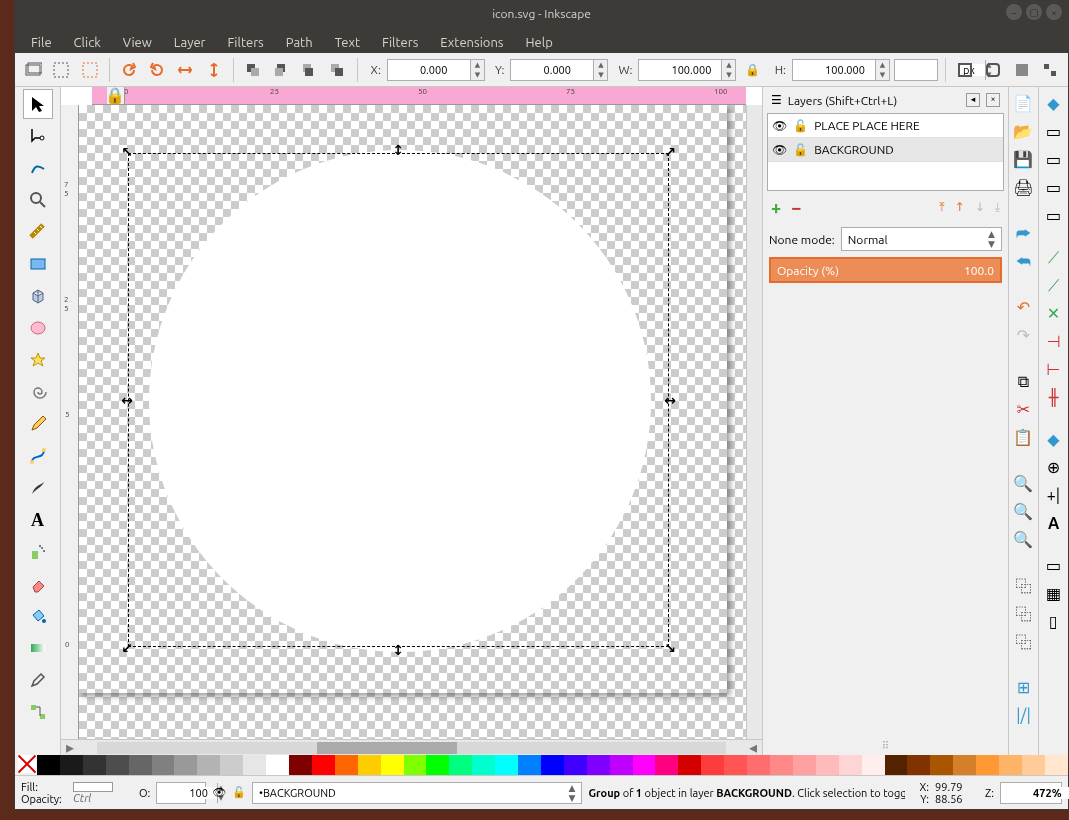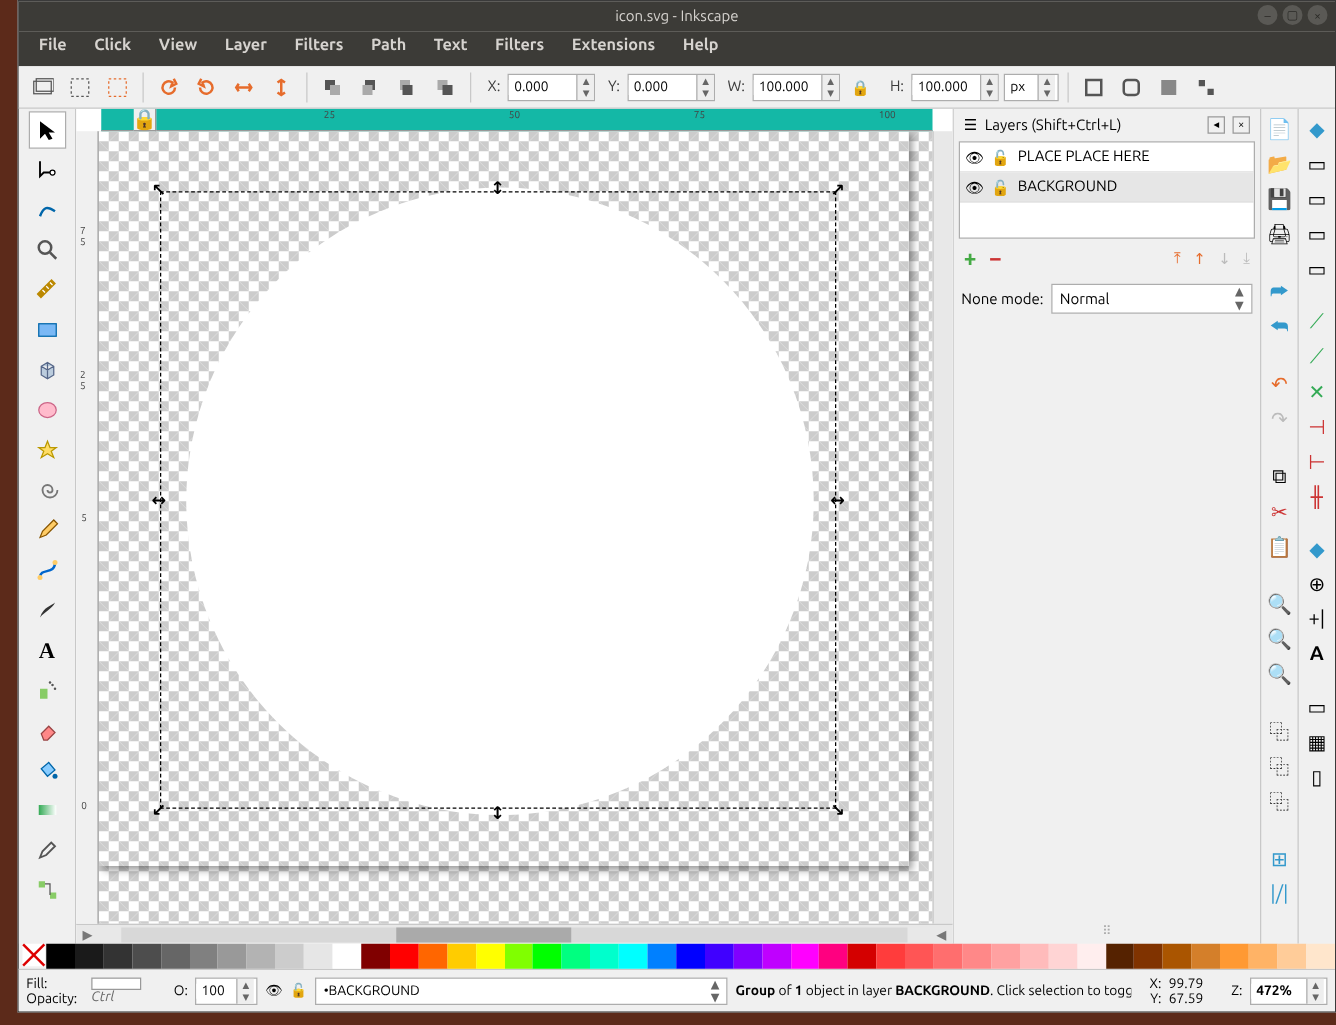--- a/index.html
+++ b/index.html
@@ -5,41 +5,41 @@
   * { box-sizing: border-box; margin: 0; padding: 0; font-family: "Ubuntu", "DejaVu Sans", sans-serif; }
   body { background: #5c2a1a; width: 1069px; height: 820px; overflow: hidden; user-select: none; }
 
   
   .window { position: absolute; left: 14px; top: 0; width: 1055px; height: 810px; background: #f0f0f0; display: flex; flex-direction: column; border: 1px solid #3a3a3a; }
   .titlebar { height: 24px; background: #3c3b37; color: #d6d3cf; font-size: 12px; display: flex; align-items: center; justify-content: center; position: relative; }
   .title-ctrls { position: absolute; right: 6px; top: 3px; display: flex; gap: 4px; }
   .title-ctrls span { width: 16px; height: 16px; border-radius: 8px; background: #5a5955; display: inline-flex; align-items: center; justify-content: center; color: #2b2a27; font-size: 10px; }
 
   
-  .menubar { height: 28px; background: #3c3b37; display: flex; align-items: flex-start; padding: 0 6px; gap: 2px; font-weight: bold; }
+  .menubar { height: 28px; background: #3c3b37; display: flex; align-items: flex-end; padding: 0 6px; gap: 2px; }
   .menubar span { color: #d6d3cf; font-size: 13px; padding: 4px 10px; }
 
   
   .toolbar { height: 34px; background: #f0f0f0; border-bottom: 1px solid #c8c8c8; display: flex; align-items: center; padding: 0 6px; gap: 4px; font-size: 12px; }
   .tbtn { width: 26px; height: 26px; border: 1px solid transparent; display: inline-flex; align-items: center; justify-content: center; }
   .tsep { width: 1px; height: 24px; background: #c8c8c8; margin: 0 3px; }
-  .spin { height: 22px; border: 1px solid #adadad; background: #fff; display: inline-flex; align-items: center; }
+  .spin { height: 22px; border: 1px solid #adadad; background: #fff; display: inline-flex; align-items: center; padding-left: 28px; }
   .spin input { border: 0; outline: none; width: 54px; padding: 0 4px; font-size: 11px; }
   .spin .ud { width: 14px; background: #eee; border-left: 1px solid #adadad; height: 100%; display:flex; flex-direction:column; }
   .spin .ud div { flex:1; font-size:7px; display:flex; align-items:center; justify-content:center; color:#666; }
   .label { color:#3a3a3a; margin: 0 2px 0 6px; }
 
   
   .mainrow { flex: 1; display: flex; overflow: hidden; }
   .toolbox { width: 46px; background: #f0f0f0; border-right: 1px solid #c8c8c8; display: flex; flex-direction: column; align-items: center; padding-top: 2px; gap: 2px; }
   .tool { width: 30px; height: 30px; display:flex; align-items:center; justify-content:center; border:1px solid transparent; }
   .tool.active { background:#fff; border-color:#adadad; }
 
   .canvaswrap { flex: 1; display:flex; flex-direction:column; background:#fff; position:relative; }
-  .ruler-h { height: 18px; background:#14b8a6; border-bottom:1px solid #999; position:relative; font-size:9px; margin-left:20px; margin-right:16px;}
+  .ruler-h { height: 18px; background:#f9a8d4; border-bottom:1px solid #999; position:relative; font-size:9px; margin-left:31px; margin-right:16px;}
   .canvas-inner-row { flex:1; display:flex; }
   .ruler-v { width:18px; background:#f0f0f0; border-right:1px solid #999; position:relative; font-size:9px; }
   .viewport { flex:1; position:relative; overflow:hidden; background-image: linear-gradient(45deg,#ccc 25%,transparent 25%),linear-gradient(-45deg,#ccc 25%,transparent 25%),linear-gradient(45deg,transparent 75%,#ccc 75%),linear-gradient(-45deg,transparent 75%,#ccc 75%); background-size:16px 16px; background-position:0 0,0 8px,8px -8px,-8px 0; }
   .shadow { position:absolute; left:0; top:0; width:648px; height:588px; background:#fff; box-shadow: 3px 3px 6px rgba(0,0,0,.4); }
   .circle { position:absolute; left:70px; top:45px; width:502px; height:502px; border-radius:50%; background:#fff; }
   .selbox { position:absolute; border:1.5px dashed #000; }
   .handle { position:absolute; width:14px; height:14px; color:#000; font-size:14px; font-weight:bold; display:flex; align-items:center; justify-content:center; }
   .scroll-v { width:16px; background:#e8e8e8; border-left:1px solid #c8c8c8; }
   .scroll-h { height:16px; background:#e8e8e8; border-top:1px solid #c8c8c8; display:flex; align-items:center; }
   .scroll-h .track { flex:1; height:12px; background:#d8d8d8; margin:0 18px; position:relative; }
@@ -194,21 +194,21 @@
     <div class="tbtn">🔒</div>
     <span class="label">H:</span>
     <div class="spin">
         <input value="100.000" style="">
         <div class="ud">
           <div>▲</div>
           <div>▼</div>
         </div>
       </div>
     <div class="spin" style="width:44px">
-        <input style="width: 26px;" value="px">
+        <input style="width: 26px; margin-left: 36px;" value="px">
         <div class="ud">
           <div>▲</div>
           <div>▼</div>
         </div>
       </div>
     <div class="tsep"></div>
     <div class="tbtn">
         <svg width="16" height="16">
           <rect x="2" y="2" width="12" height="12" fill="none" stroke="#555" stroke-width="2"></rect>
         </svg>
@@ -424,20 +424,24 @@
           <span style="color:#bbb">↓</span>
           <span style="color:#bbb">⤓</span>
         </div>
       </div>
       <div class="fieldrow">
         <span>None mode:</span>
         <div class="combo">
           <span>Normal</span>
           <span style="font-size:9px;color:#666">▲<br>▼</span>
         </div>
+      </div>
+      <div class="opacity-box">
+        <span>Opacity (%)</span>
+        <span>100.0</span>
       </div>
       <div style="flex:1"></div>
       <div style="text-align:center;color:#aaa;font-size:10px">⠿</div>
     </div>
 
     <div class="cmdcol">
       <div class="cbtn">📄</div>
       <div class="cbtn" style="color:#e66c2c">📂</div>
       <div class="cbtn" style="color:#4a4">💾</div>
       <div class="cbtn">🖨</div>
@@ -565,21 +569,21 @@
     </div>
     <div style="flex:1;overflow:hidden;white-space:nowrap">
       <b>Group</b><span> of </span><b>1</b><span> object in layer </span><b>BACKGROUND</b><span>. Click selection to toggle scal...</span>
     </div>
     <div class="sec" style="width:18px;text-align:right">
       <span>X:</span>
       <span>Y:</span>
     </div>
     <div class="sec" style="width:44px">
       <span>99.79</span>
-      <span>67.59</span>
+      <span>88.56</span>
     </div>
     <span>Z:</span>
     <div class="spin" style="width:62px">
         <input style="width: 44px; font-weight: bold;" value="472%">
         <div class="ud">
           <div>▲</div>
           <div>▼</div>
         </div>
       </div>
   </div>

